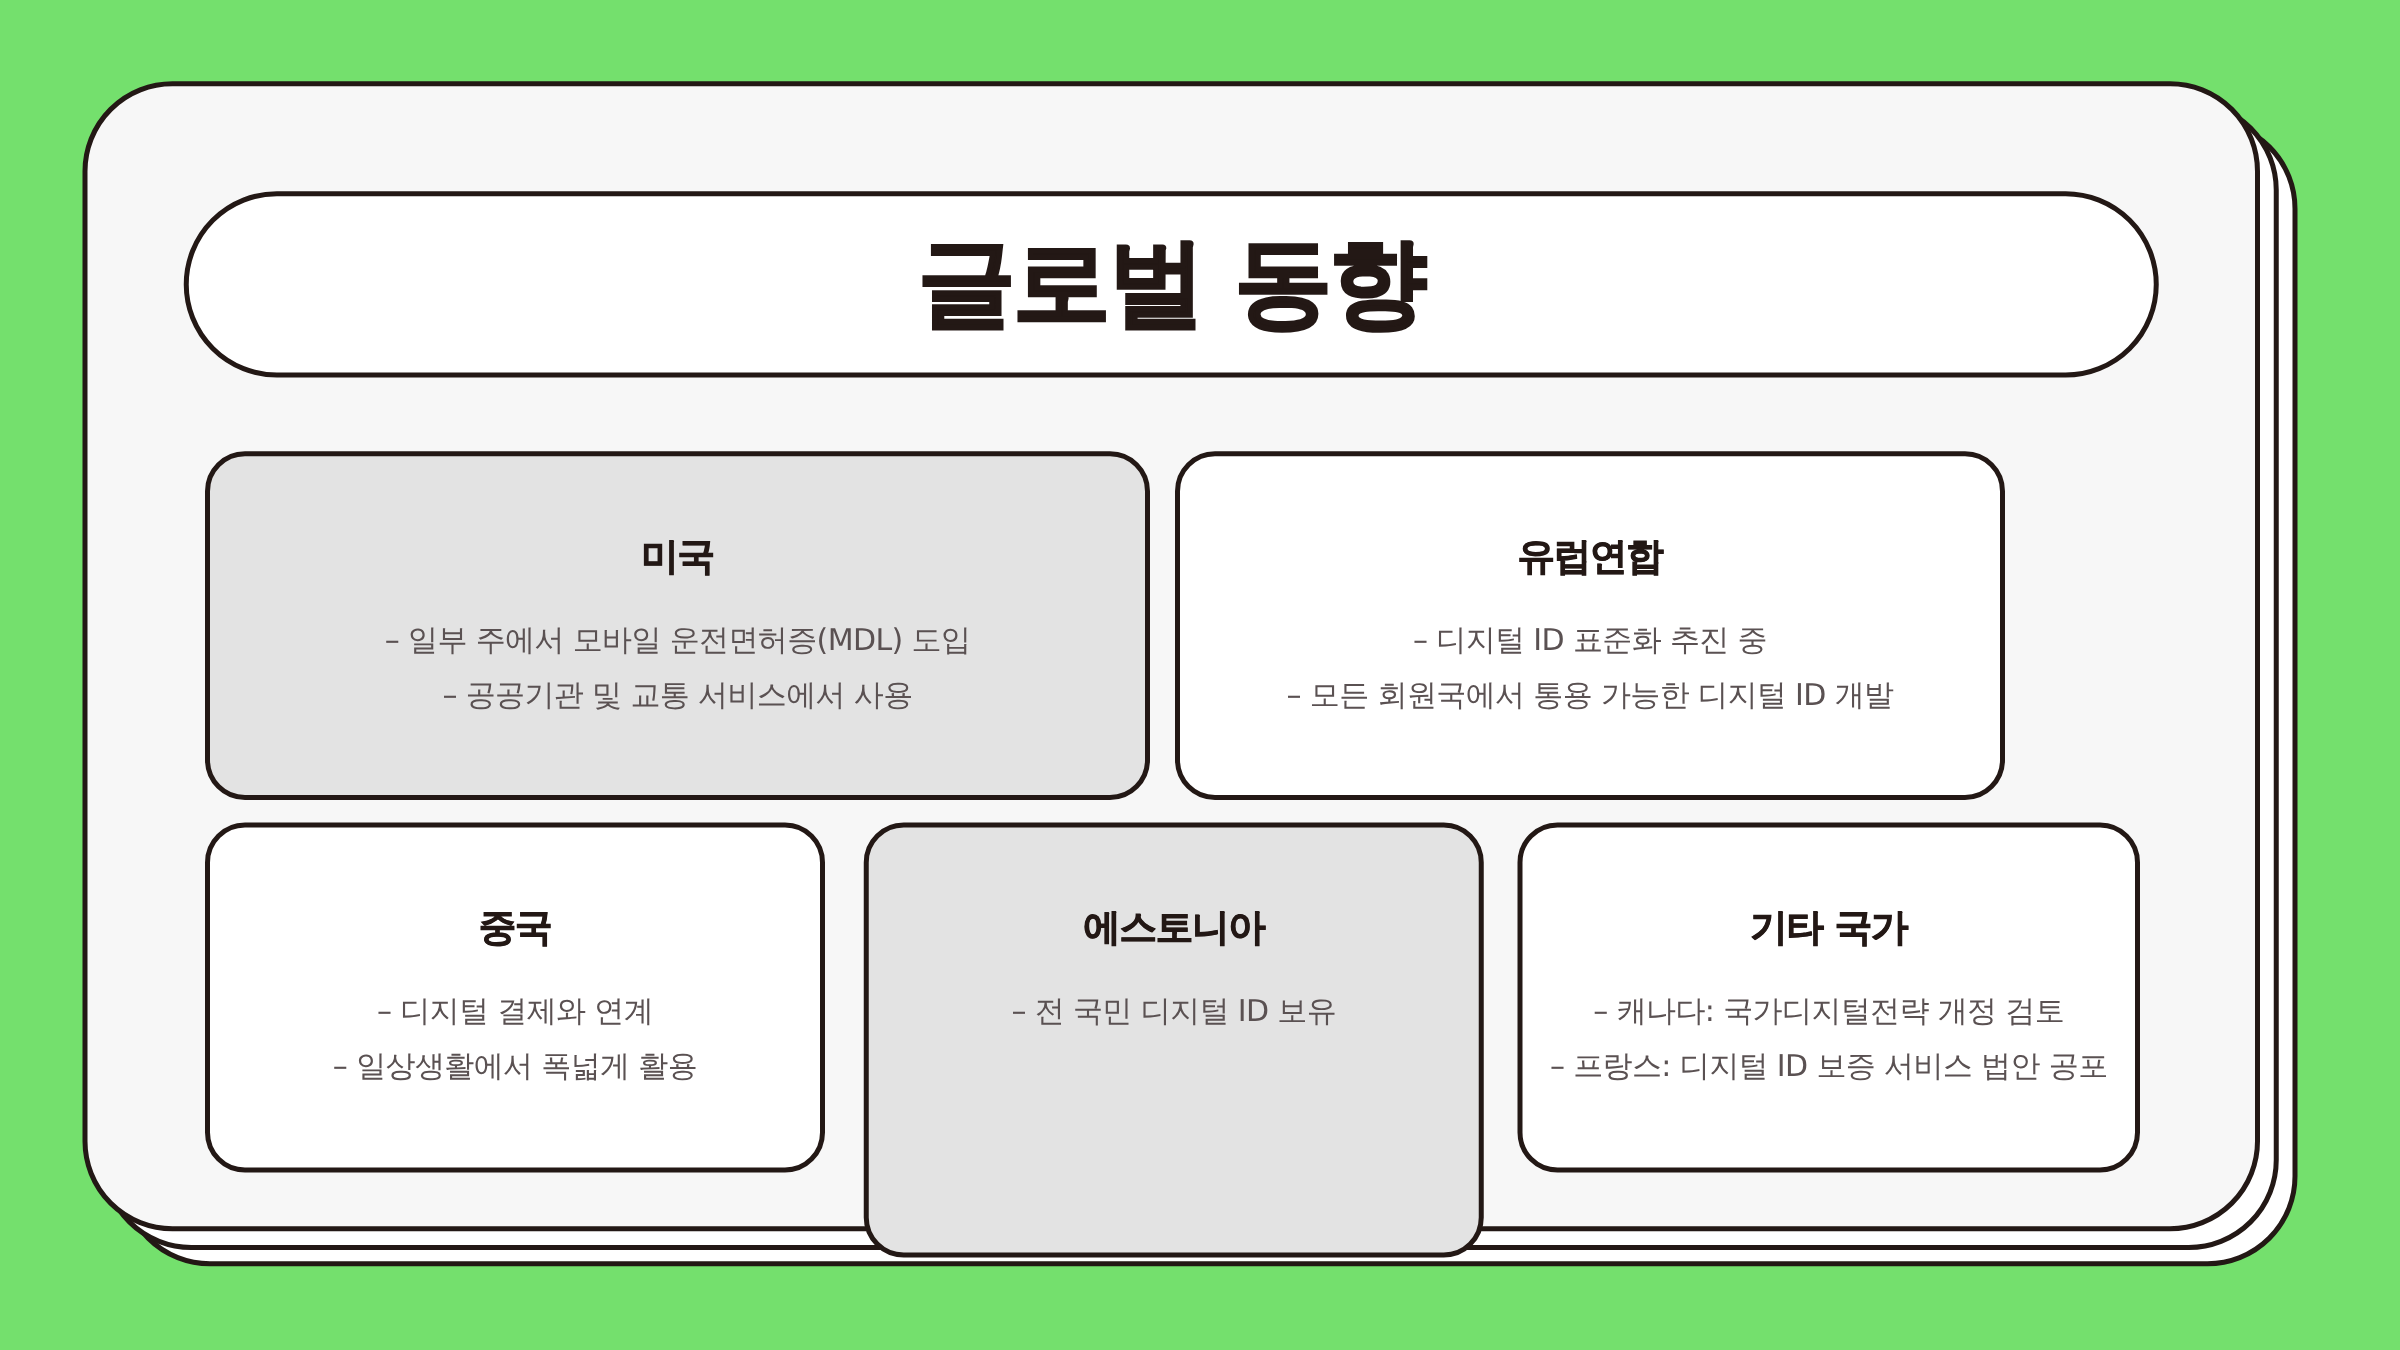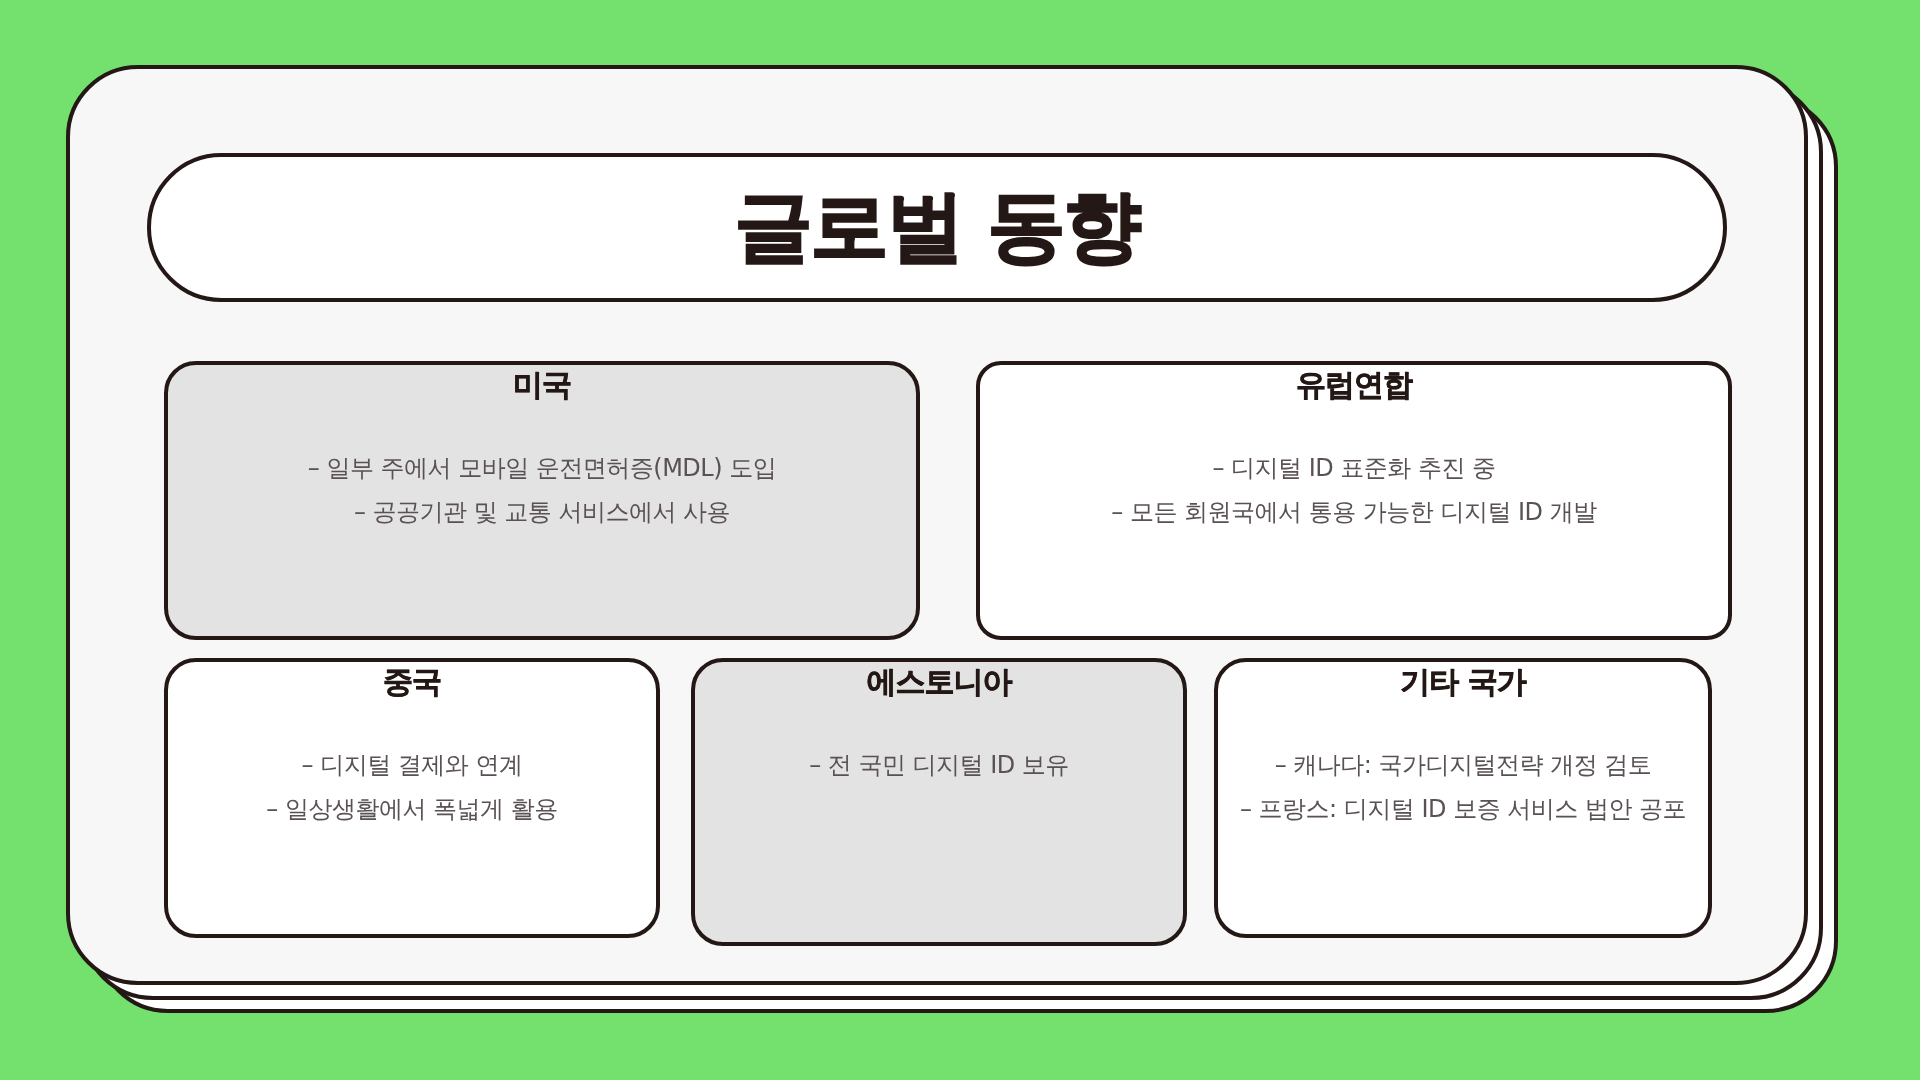--- a/index.html
+++ b/index.html
@@ -55,21 +55,21 @@
       -webkit-text-stroke: 2px #231815;
     }
     .card {
       position: absolute;
       box-sizing: border-box;
       border: 4px solid #231815;
       border-radius: 32px;
       display: flex;
       flex-direction: column;
       align-items: center;
-      gap: 16px;
+      padding-top: 60px;
     }
     .card.gray { background: #e3e3e3; }
     .card.white { background: #ffffff; }
     .card-title {
       font-family: "DejaVu Sans", sans-serif;
       font-weight: bold;
       font-size: 30px;
       color: #231815;
       letter-spacing: -1px;
       margin-bottom: 24px;
@@ -83,23 +83,23 @@
     }
     .card-bullets li {
       font-family: "DejaVu Sans", sans-serif;
       font-size: 24px;
       color: #5a5152;
       line-height: 44px;
       letter-spacing: -0.5px;
       white-space: nowrap;
     }
     #card-us      { left: 164px;  top: 361px; width: 756px; height: 279px; }
-    #card-eu      { left: 976px;  top: 361px; width: 756px; height: 279px; border-radius: 25px; }
+    #card-eu      { left: 940px;  top: 361px; width: 664px; height: 279px; }
     #card-china   { left: 164px;  top: 658px; width: 496px; height: 280px; }
-    #card-estonia { left: 691px;  top: 658px; width: 496px; height: 288px; }
+    #card-estonia { left: 691px;  top: 658px; width: 496px; height: 348px; }
     #card-other   { left: 1214px; top: 658px; width: 498px; height: 280px; }
   </style>
 </head>
 <body>
 
 <div class="stage">
   <div class="sheet sheet-back2"></div>
   <div class="sheet sheet-back1"></div>
   <div class="sheet sheet-main"></div>
 

